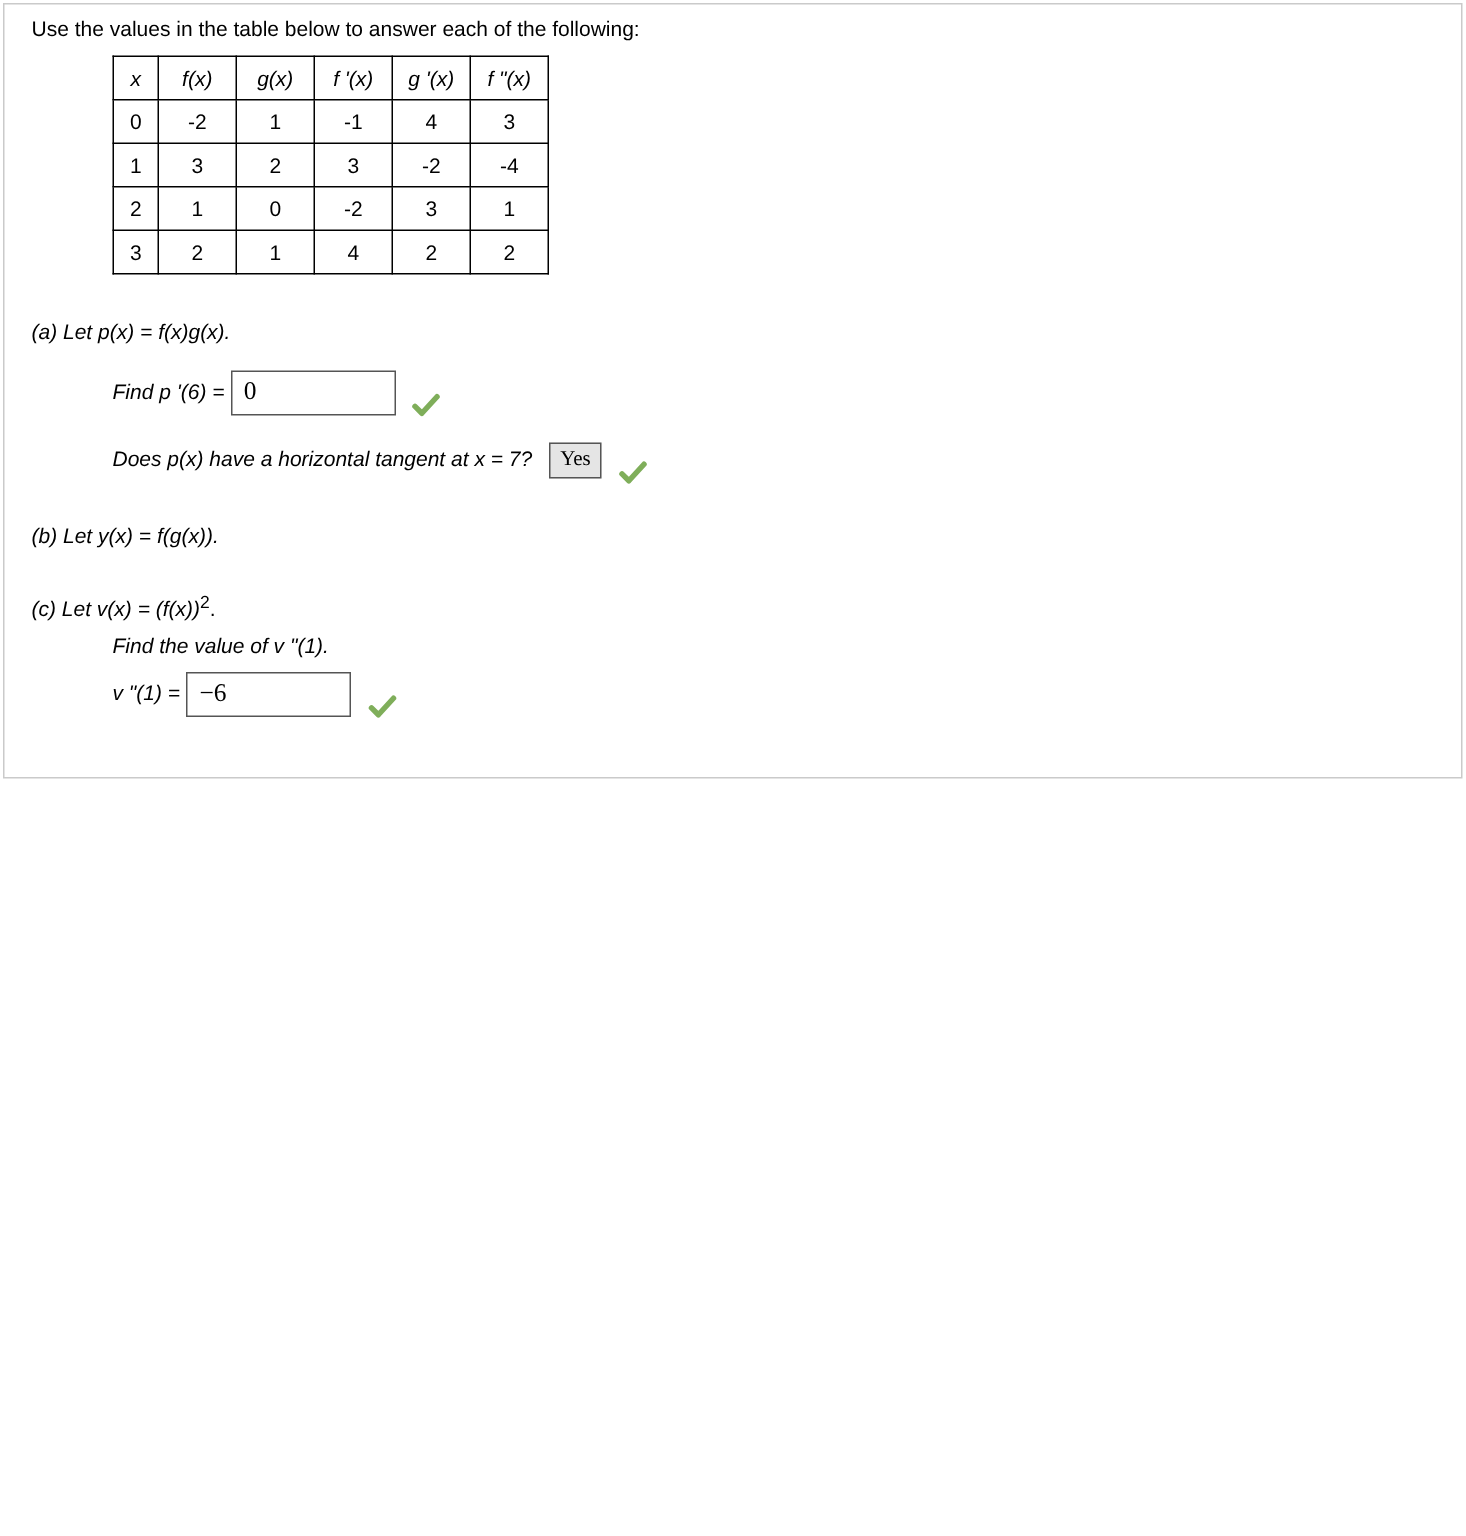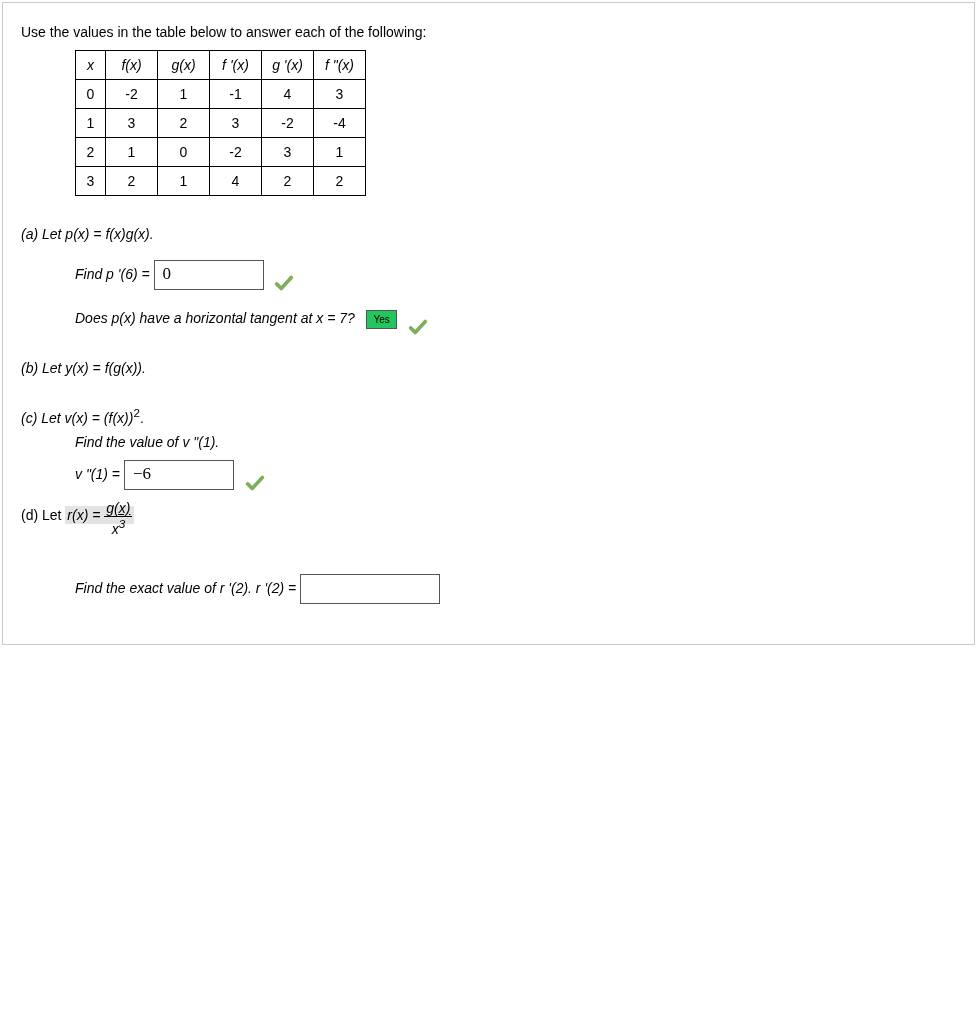--- a/index.html
+++ b/index.html
@@ -7,21 +7,21 @@
     margin: 0;
     padding: 0;
     font-family: Verdana, Geneva, sans-serif;
     font-size: 14px;
     color: #000;
     background: #fff;
     width: 977px;
   }
   .container {
     border: 1px solid #cacaca;
-    padding: 21px 18px 40px 18px;
+    padding: 8px 18px 40px 18px;
     margin: 2px;
   }
   .prompt { margin-bottom: 10px; }
   table.dt {
     border-collapse: collapse;
     margin: 6px 0 6px 54px;
   }
   table.dt td, table.dt th {
     border: 1px solid #000;
     text-align: center;
@@ -42,24 +42,25 @@
     font-size: 17px;
     font-family: Georgia, serif;
     vertical-align: middle;
     background: #fff;
   }
   .ansbox.wide { min-width: 150px; }
   .ansbox.empty { min-width: 140px; }
   .selbox {
     display: inline-block;
     border: 1px solid #555;
-    background: #22c55e;
+    background: #e5e5e5;
     padding: 3px 6px;
-    font-size: 10px;
+    font-size: 14px;
     vertical-align: middle;
+    font-family: Liberation Serif, serif;
   }
   .check {
     display: inline-block;
     width: 22px;
     height: 22px;
     vertical-align: middle;
     margin-left: 6px;
     position: relative;
     top: 8px;
   }
@@ -175,28 +176,14 @@
       <span class="ital">v "(1) =</span>
       <span class="ansbox">−6</span>
       <span class="check">
         <svg viewBox="0 0 24 24">
             <path d="M4 13 L9 18 L20 6" stroke="#7fae5a" stroke-width="4" fill="none" stroke-linecap="round" stroke-linejoin="round"></path>
           </svg>
       </span>
     </div>
   </div>
 
-  <div style="margin-top:8px;">
-    <span>(d) Let</span>
-    <span class="hl">
-      <span class="ital">r(x) =</span>
-      <span class="frac">
-        <span class="num">g(x)</span>
-        <span class="den"><span>x</span><sup>3</sup></span>
-      </span>
-    </span>
-    <div class="sub" style="margin-top:40px;">
-      <span class="ital">Find the exact value of r '(2). r '(2) =</span>
-      <span class="ansbox empty"></span>
-    </div>
-  </div>
 
 </div>
 
 </body></html>

